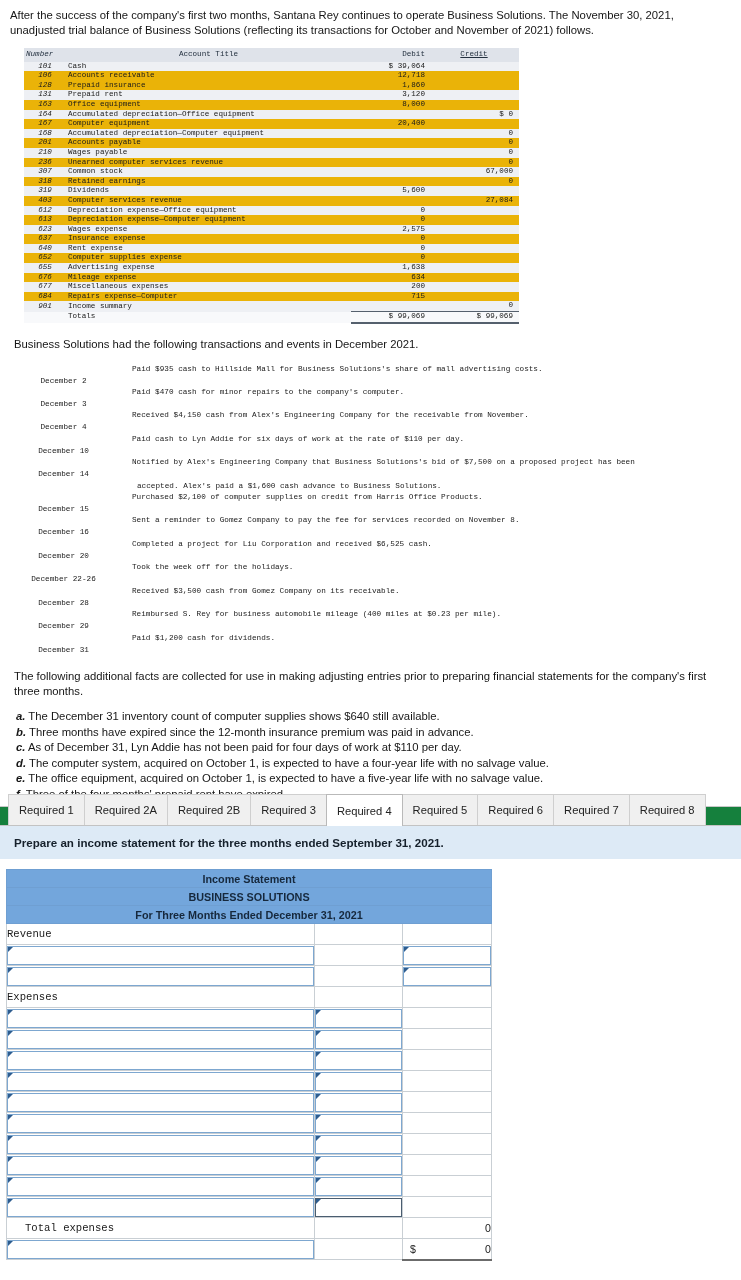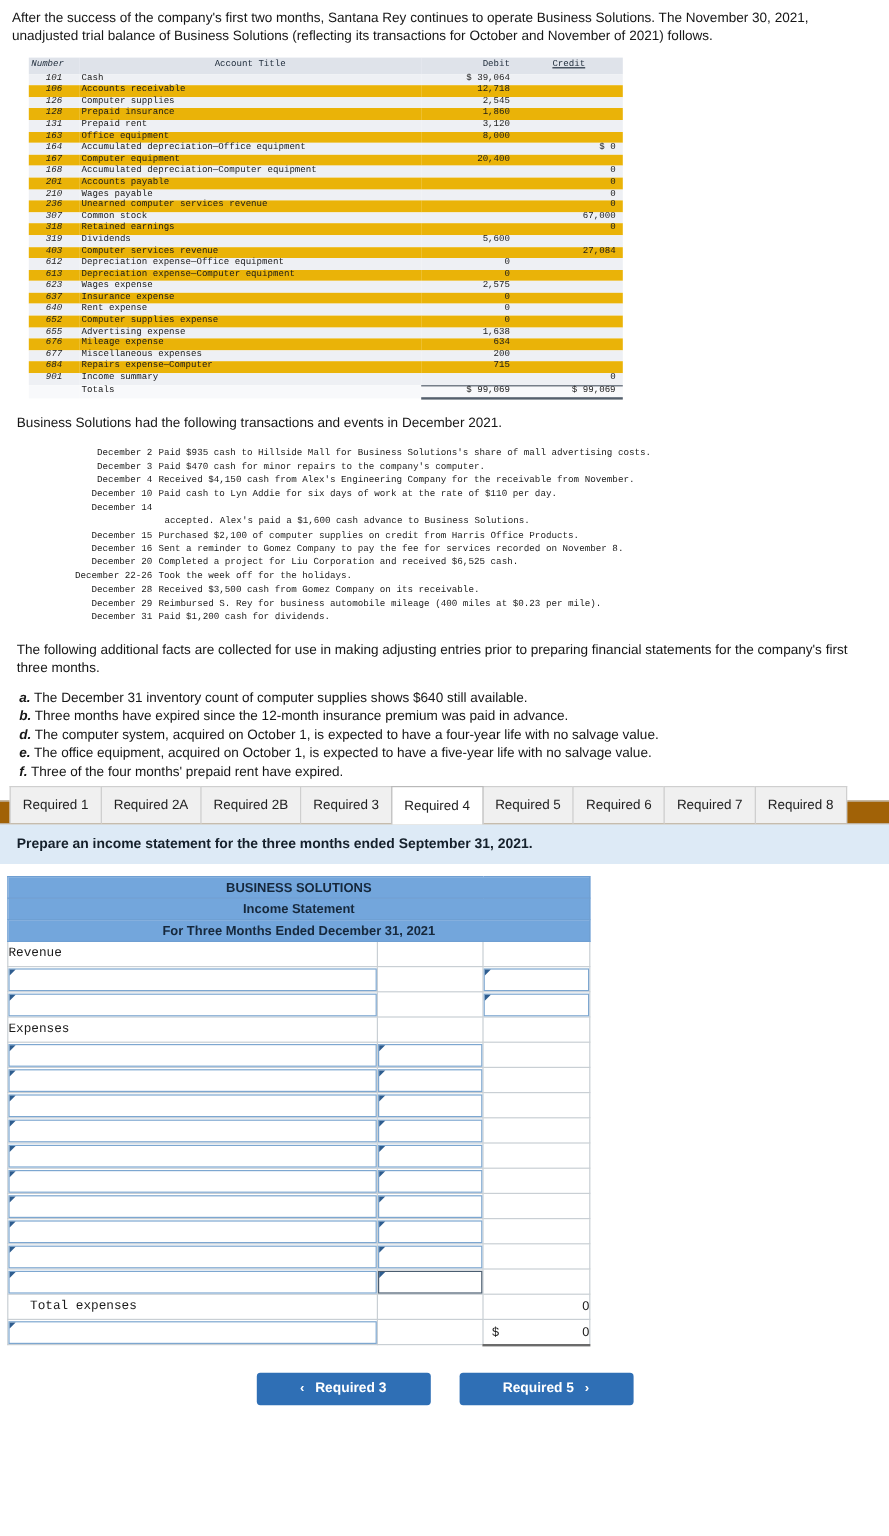--- a/index.html
+++ b/index.html
@@ -49,37 +49,37 @@
   .body-line {
     font-size:11.3px; line-height:15px;
     padding:13px 15px 0 14px; color:#161616;
   }
   .trans {
     font-family:"Liberation Mono","DejaVu Sans Mono", monospace;
     font-size:7.7px; line-height:11.4px;
     padding:12px 12px 0 0; color:#1a1a1a;
   }
   .trans .row { display:flex; }
-  .trans .dt { width:132px; text-align:right; flex:0 0 132px; padding-right:5px; }
+  .trans .dt { width:132px; text-align:center; flex:0 0 132px; padding-right:5px;margin-top:12px; }
   .trans .tx { flex:1 1 auto; }
   .trans .cont { padding-left:137px; }
 
   .facts { padding:10px 14px 0 16px; }
   .facts .f {
     font-size:11.3px; line-height:15.6px; color:#161616;
     text-indent:-11px; padding-left:11px;
   }
   .facts .f b { font-style:italic; font-weight:bold; }
 
   
   .tabbar {
-    margin-top:15px;
+    margin-top:4px;
     border-top:1px solid #c8c8c8;
     border-bottom:1px solid #c3c3c3;
-    background:#a16207;
+    background:#15803d;
     height:20px;
     display:flex;
     align-items:flex-end;
     padding-left:8px;
   }
   .tab {
     height:31px;
     display:flex; align-items:center; justify-content:center;
     padding:0 10px;
     font-size:11.2px;
@@ -208,26 +208,20 @@
             <td class="c-ttl">Cash</td>
             <td class="c-deb">$ 39,064</td>
             <td class="c-cre"></td>
           </tr>
           <tr class="even">
             <td class="c-num">106</td>
             <td class="c-ttl">Accounts receivable</td>
             <td class="c-deb">12,718</td>
             <td class="c-cre"></td>
           </tr>
-          <tr class="odd">
-            <td class="c-num">126</td>
-            <td class="c-ttl">Computer supplies</td>
-            <td class="c-deb">2,545</td>
-            <td class="c-cre"></td>
-          </tr>
           <tr class="even">
             <td class="c-num">128</td>
             <td class="c-ttl">Prepaid insurance</td>
             <td class="c-deb">1,860</td>
             <td class="c-cre"></td>
           </tr>
           <tr class="odd">
             <td class="c-num">131</td>
             <td class="c-ttl">Prepaid rent</td>
             <td class="c-deb">3,120</td>
@@ -388,20 +382,21 @@
       <div class="row">
         <span class="dt">December 4</span>
         <span class="tx">Received $4,150 cash from Alex's Engineering Company for the receivable from November.</span>
       </div>
       <div class="row">
         <span class="dt">December 10</span>
         <span class="tx">Paid cash to Lyn Addie for six days of work at the rate of $110 per day.</span>
       </div>
       <div class="row">
         <span class="dt">December 14</span>
+        <span class="tx">Notified by Alex's Engineering Company that Business Solutions's bid of $7,500 on a proposed project has been</span>
       </div>
       <div class="cont">accepted. Alex's paid a $1,600 cash advance to Business Solutions.</div>
       <div class="row">
         <span class="dt">December 15</span>
         <span class="tx">Purchased $2,100 of computer supplies on credit from Harris Office Products.</span>
       </div>
       <div class="row">
         <span class="dt">December 16</span>
         <span class="tx">Sent a reminder to Gomez Company to pay the fee for services recorded on November 8.</span>
       </div>
@@ -424,20 +419,21 @@
       <div class="row">
         <span class="dt">December 31</span>
         <span class="tx">Paid $1,200 cash for dividends.</span>
       </div>
     </div>
 
   <div class="body-line">The following additional facts are collected for use in making adjusting entries prior to preparing financial statements for the company's first three months.</div>
   <div class="facts" id="facts-list">
       <div class="f"><b>a.</b> <span>The December 31 inventory count of computer supplies shows $640 still available.</span></div>
       <div class="f"><b>b.</b> <span>Three months have expired since the 12-month insurance premium was paid in advance.</span></div>
+      <div class="f"><b>c.</b> <span>As of December 31, Lyn Addie has not been paid for four days of work at $110 per day.</span></div>
       <div class="f"><b>d.</b> <span>The computer system, acquired on October 1, is expected to have a four-year life with no salvage value.</span></div>
       <div class="f"><b>e.</b> <span>The office equipment, acquired on October 1, is expected to have a five-year life with no salvage value.</span></div>
       <div class="f"><b>f.</b> <span>Three of the four months' prepaid rent have expired.</span></div>
     </div>
 
   <div class="tabbar" id="tabbar">
       <div class="tab">
         <span>Required 1</span>
       </div>
       <div class="tab">
@@ -470,24 +466,24 @@
 
   <div class="is-wrap">
     <table class="is">
       <colgroup>
           <col class="c1">
           <col class="c2">
           <col class="c3">
         </colgroup>
       <tbody id="is-body">
           <tr class="is-head">
+            <td colspan="3">Income Statement</td>
+          </tr>
+          <tr class="is-head">
             <td colspan="3">BUSINESS SOLUTIONS</td>
-          </tr>
-          <tr class="is-head">
-            <td colspan="3">Income Statement</td>
           </tr>
           <tr class="is-head">
             <td colspan="3">For Three Months Ended December 31, 2021</td>
           </tr>
           <tr>
             <td class="lbl">Revenue</td>
             <td class="plain"></td>
             <td class="plain"></td>
           </tr>
           <tr>

